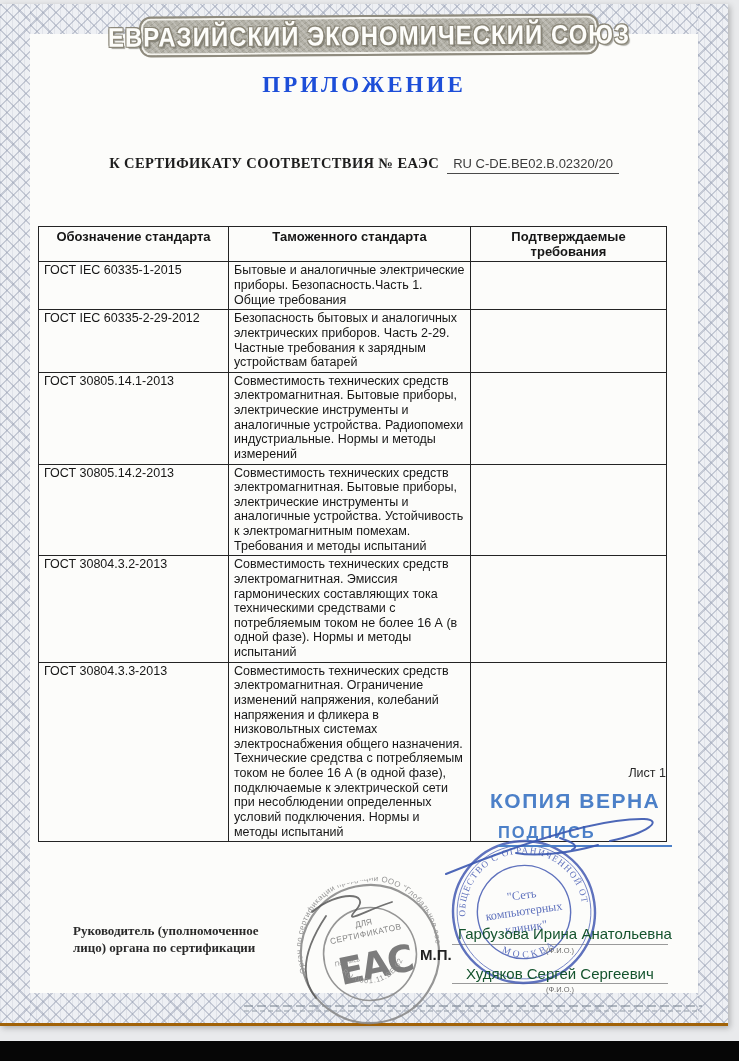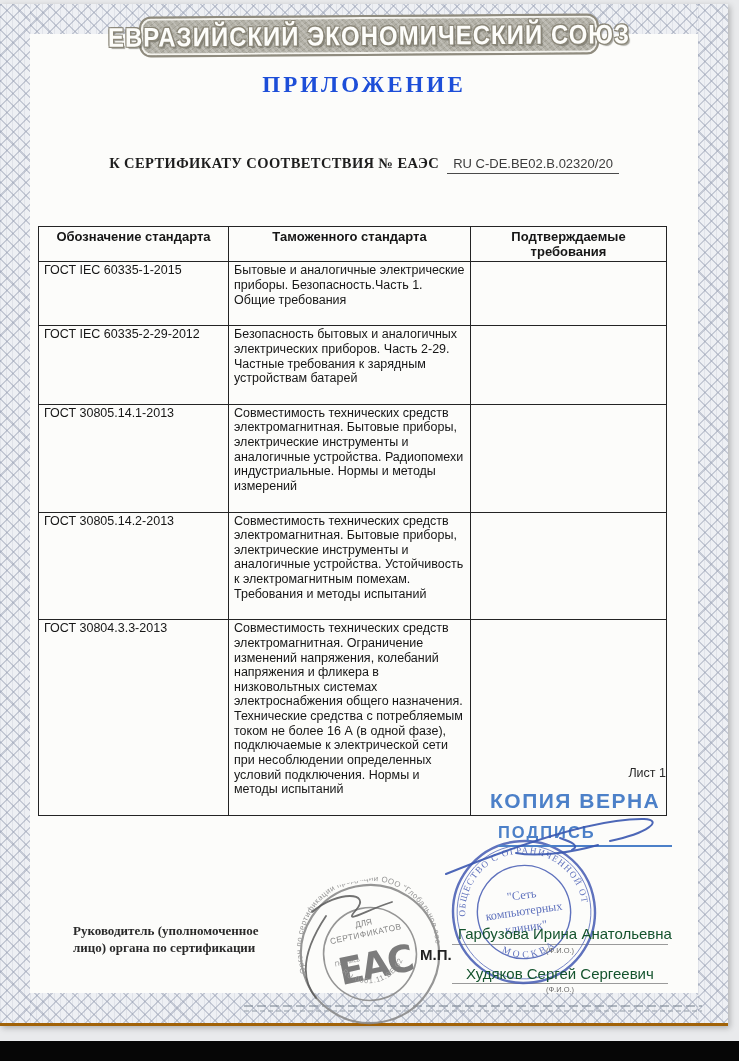--- a/index.html
+++ b/index.html
@@ -71,21 +71,21 @@
     font-weight:700;font-size:13.5px;line-height:1.32;color:#1c1c1c;white-space:pre-line;
   }
 
   table.standards{
     position:absolute;left:38px;top:222px;width:628px;
     border-collapse:collapse;table-layout:fixed;
   }
   table.standards th, table.standards td{
     border:1.5px solid #242424;vertical-align:top;
     font-size:12.5px;line-height:1.17;color:#161616;
-    padding:1px 5px 18px 5px;
+    padding:1px 5px 2px 5px;
   }
   table.standards th{font-weight:700;font-size:13px;text-align:center;padding:2px 4px;}
   col.c1{width:190px;} col.c2{width:242px;} col.c3{width:196px;}
 
   .sheet-label{
     position:absolute;left:38px;top:762px;width:628px;text-align:right;
     font-size:12.5px;color:#2a2a2a;padding-right:6px;
   }
 
   .copy-verna{
@@ -175,20 +175,25 @@
         <td></td>
       </tr>
       <tr>
         <td>ГОСТ 30805.14.1-2013</td>
         <td>Совместимость технических средств электромагнитная. Бытовые приборы, электрические инструменты и аналогичные устройства. Радиопомехи индустриальные. Нормы и методы измерений</td>
         <td></td>
       </tr>
       <tr>
         <td>ГОСТ 30805.14.2-2013</td>
         <td>Совместимость технических средств электромагнитная. Бытовые приборы, электрические инструменты и аналогичные устройства. Устойчивость к электромагнитным помехам. Требования и методы испытаний</td>
+        <td></td>
+      </tr>
+      <tr>
+        <td>ГОСТ 30804.3.2-2013</td>
+        <td>Совместимость технических средств электромагнитная. Эмиссия гармонических составляющих тока техническими средствами с потребляемым током не более 16 А (в одной фазе). Нормы и методы испытаний</td>
         <td></td>
       </tr>
       <tr>
         <td>ГОСТ 30804.3.3-2013</td>
         <td>Совместимость технических средств электромагнитная. Ограничение изменений напряжения, колебаний напряжения и фликера в низковольтных системах электроснабжения общего назначения. Технические средства с потребляемым током не более 16 А (в одной фазе), подключаемые к электрической сети при несоблюдении определенных условий подключения. Нормы и методы испытаний</td>
         <td></td>
       </tr>
     </tbody>
   </table>
 

